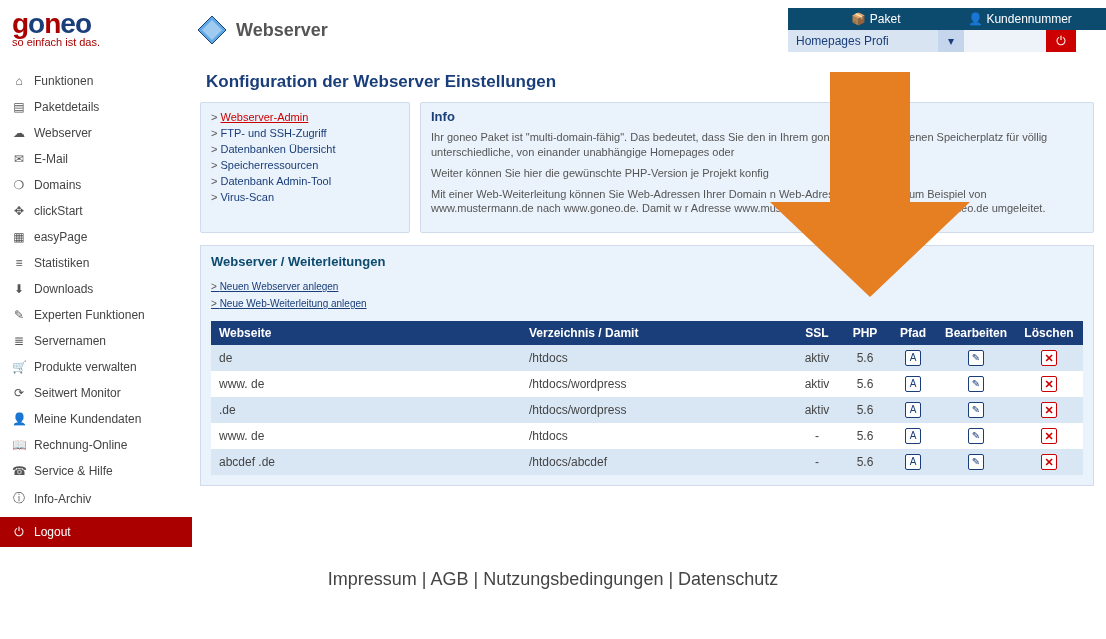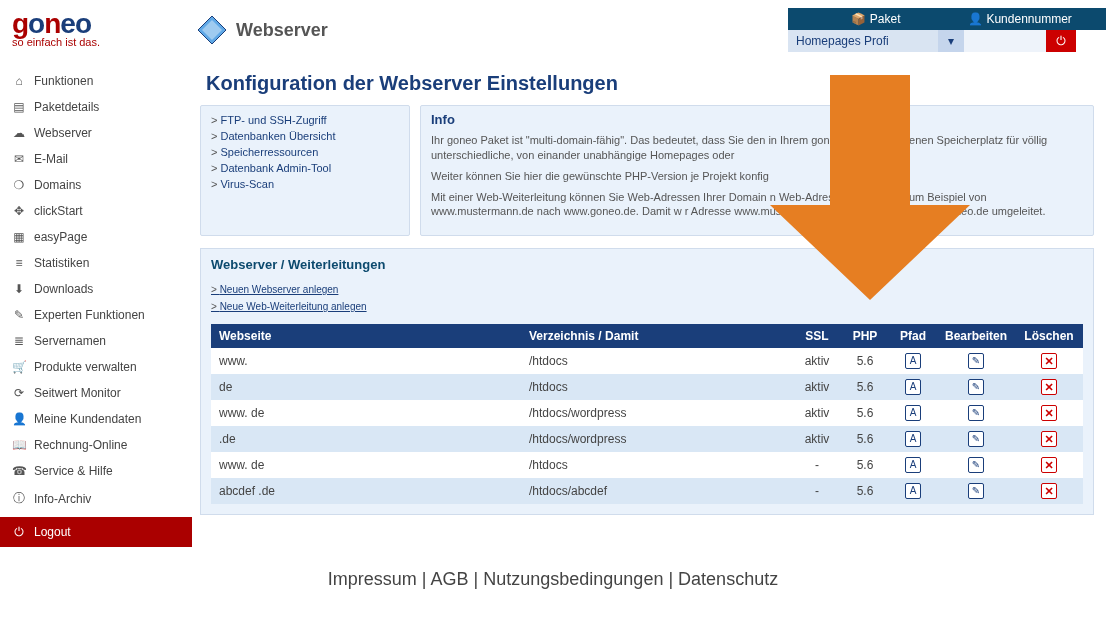--- a/index.html
+++ b/index.html
@@ -25,21 +25,21 @@
 .hr-kval { width: 82px; background: #eef3fa; }
 .hr-power { width: 30px; background: #c00; color: #fff; text-align: center; line-height: 22px; cursor: pointer; }
 .layout { display: flex; }
 .sidebar { width: 192px; padding: 8px 0; }
 .sidebar ul { list-style: none; }
 .sidebar li { padding: 6px 12px; color: #444; cursor: pointer; font-size: 12px; display: flex; align-items: center; gap: 8px; }
 .sidebar li.logout { background: #a00; color: #fff; margin-top: 4px; padding: 8px 12px; }
 .sb-icon { width: 14px; text-align: center; color: #555; }
 .sidebar li.logout .sb-icon { color: #fff; }
 .main { flex: 1; padding: 8px 12px 0 8px; }
-.page-title { color: #1a3e7a; font-size: 20px; font-weight: bold; margin: 4px 0 10px 6px; }
+.page-title { color: #1a3e7a; font-size: 17px; font-weight: bold; margin: 4px 0 10px 6px; }
 .panels { display: flex; gap: 10px; margin-bottom: 12px; position: relative; }
 .panel { background: #eaf2fb; border: 1px solid #d0dcec; border-radius: 2px; padding: 6px 10px 10px; }
 .panel.subnav { width: 210px; }
 .panel.info { flex: 1; }
 .panel h3 { color: #1a3e7a; font-size: 13px; font-weight: bold; margin-bottom: 6px; }
 .subnav ul { list-style: none; }
 .subnav li { font-size: 11px; color: #1a3e7a; padding: 2px 0; cursor: pointer; }
 .subnav li.active a { color: #c00; text-decoration: underline; }
 .subnav li a { color: #1a3e7a; text-decoration: none; }
 .subnav li .prefix { color: #555; }
@@ -170,20 +170,21 @@
         </li>
       </ul>
   </nav>
 
   <main class="main">
     <h1 class="page-title">Konfiguration der Webserver Einstellungen</h1>
 
     <div class="panels">
       <div class="panel subnav">
         <ul id="subnav-list">
+            <li class="active"><span class="prefix">&gt; </span><a>Webserver-Admin</a></li>
             <li><span class="prefix">&gt; </span><a>FTP- und SSH-Zugriff</a></li>
             <li><span class="prefix">&gt; </span><a>Datenbanken Übersicht</a></li>
             <li><span class="prefix">&gt; </span><a>Speicherressourcen</a></li>
             <li><span class="prefix">&gt; </span><a>Datenbank Admin-Tool</a></li>
             <li><span class="prefix">&gt; </span><a>Virus-Scan</a></li>
           </ul>
       </div>
       <div class="panel info">
         <h3>Info</h3>
         <p>Ihr goneo Paket ist "multi-domain-fähig". Das bedeutet, dass Sie den in Ihrem goneo Paket enthaltenen Speicherplatz für völlig unterschiedliche, von einander unabhängige Homepages oder</p>
@@ -206,29 +207,20 @@
             <th style="width:310px">Webseite</th>
             <th>Verzeichnis / Damit</th>
             <th class="c" style="width:48px">SSL</th>
             <th class="c" style="width:48px">PHP</th>
             <th class="c" style="width:48px">Pfad</th>
             <th class="c" style="width:78px">Bearbeiten</th>
             <th class="c" style="width:68px">Löschen</th>
           </tr>
         </thead>
         <tbody id="table-body">
-            <tr class="odd">
-              <td>www.</td>
-              <td>/htdocs</td>
-              <td class="c">aktiv</td>
-              <td class="c">5.6</td>
-              <td class="c"><span class="icon-btn">A</span></td>
-              <td class="c"><span class="icon-btn">✎</span></td>
-              <td class="c"><span class="icon-del">✕</span></td>
-            </tr>
             <tr class="even">
               <td>              de</td>
               <td>/htdocs</td>
               <td class="c">aktiv</td>
               <td class="c">5.6</td>
               <td class="c"><span class="icon-btn">A</span></td>
               <td class="c"><span class="icon-btn">✎</span></td>
               <td class="c"><span class="icon-del">✕</span></td>
             </tr>
             <tr class="odd">

